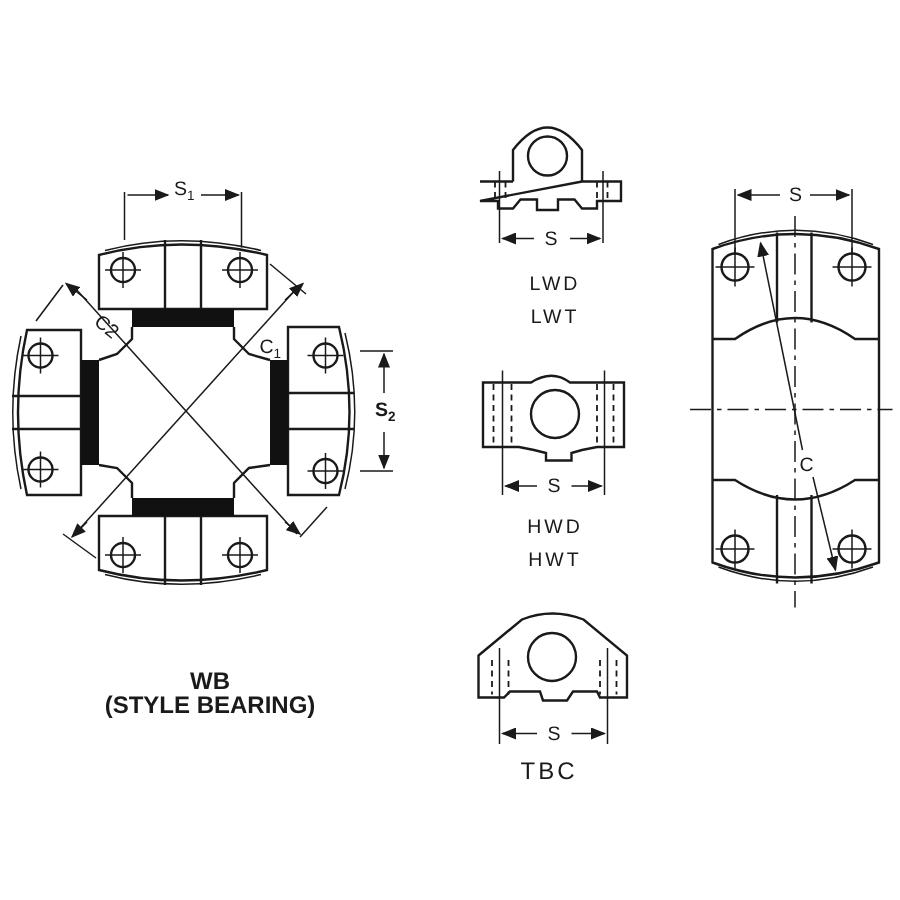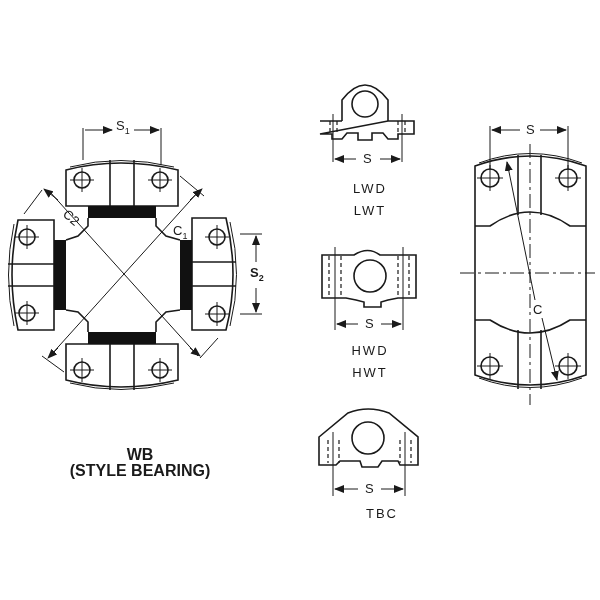--- a/index.html
+++ b/index.html
@@ -196,16 +196,16 @@
   <div>LWT</div>
 </div>
 
 <div class="dim" style="left:364px;top:316px;">S</div>
 <div class="lbl" style="left:330px;top:340px;width:80px;font-size:13px;letter-spacing:2px;line-height:22px;font-weight:normal;">
   <div>HWD</div>
   <div>HWT</div>
 </div>
 
 <div class="dim" style="left:364px;top:481px;">S</div>
-<div class="lbl" style="left:342px;top:506px;width:80px;font-size:13px;letter-spacing:2px;font-weight:normal;">TBC</div>
+<div class="lbl" style="left:326px;top:506px;width:80px;font-size:16px;letter-spacing:2px;font-weight:normal;">TBC</div>
 
 <div class="dim" style="left:525px;top:122px;">S</div>
 <div class="dim" style="left:532px;top:302px;">C</div>
 
 </body></html>

